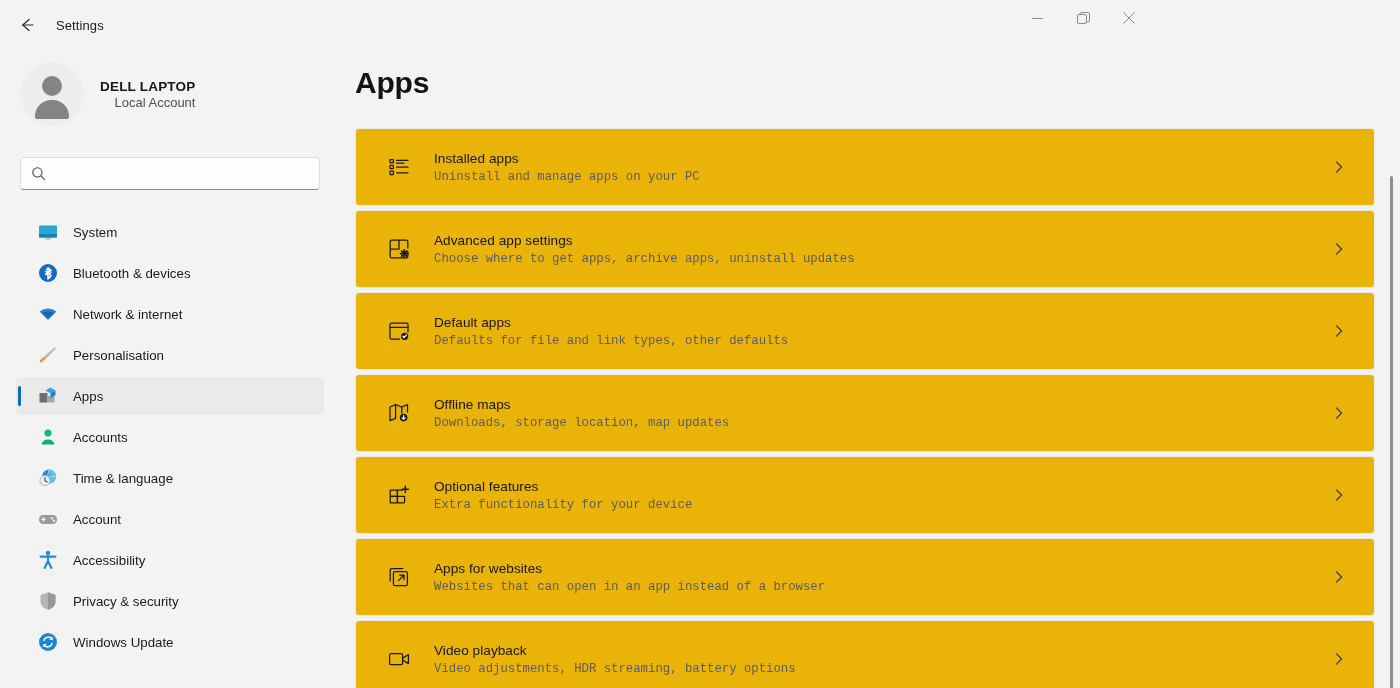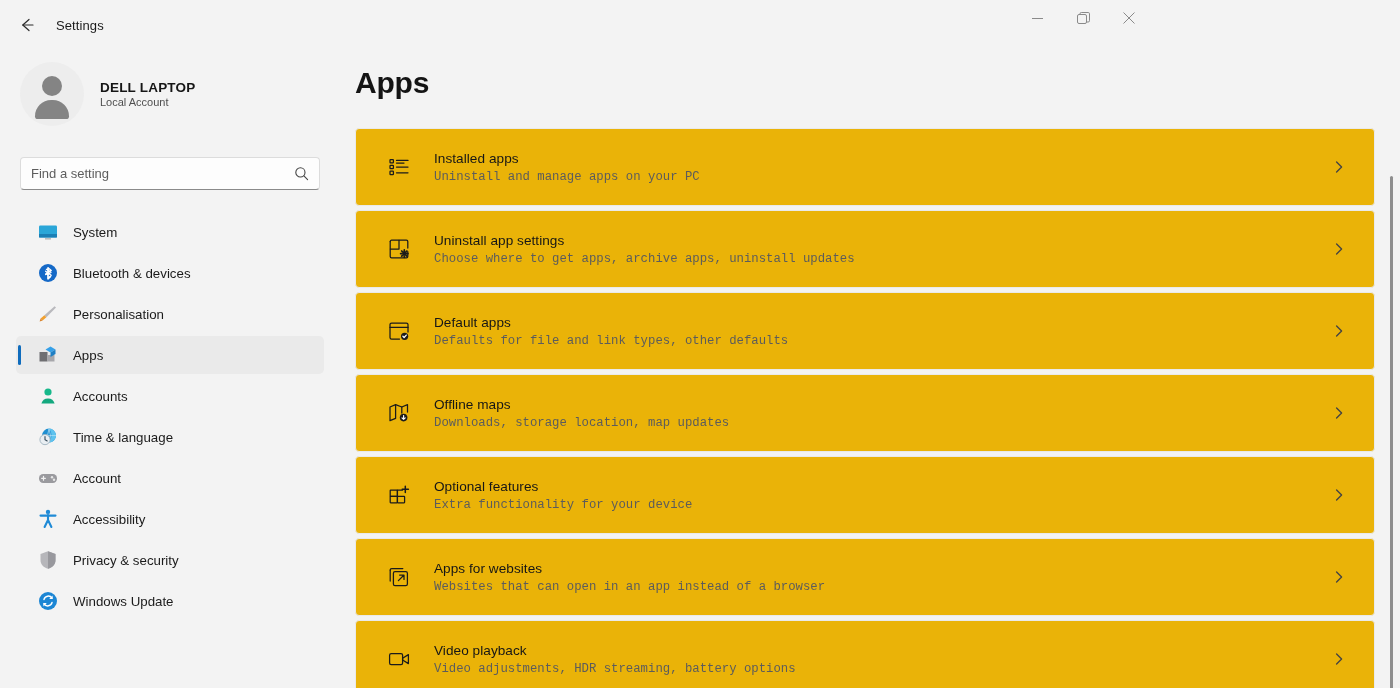--- a/index.html
+++ b/index.html
@@ -55,21 +55,21 @@
   .avatar .head {
     position: absolute; left: 50%; top: 14px; transform: translateX(-50%);
     width: 20px; height: 20px; border-radius: 50%; background: #848484;
   }
   .avatar .body {
     position: absolute; left: 50%; top: 38px; transform: translateX(-50%);
     width: 34px; height: 19px;
     border-radius: 17px 17px 3px 3px; background: #848484;
   }
   .acct-name { font-size: 13.5px; font-weight: bold; color: #161616; letter-spacing: .2px; }
-  .acct-sub  { font-size: 11px; color: #4f4f4f; margin-top: 1px; }
+  .acct-sub  { font-size: 13px; color: #4f4f4f; margin-top: 1px; text-align: right; }
 
   .searchbox {
     position: absolute; left: 20px; top: 109px;
     width: 300px; height: 33px;
     background: #fdfdfd; border: 1px solid #dcdcdc;
     border-bottom: 1px solid #8a8a8a;
     border-radius: 4px;
     display: flex; align-items: center; padding: 0 10px;
     cursor: text;
   }
@@ -179,21 +179,20 @@
       <div class="head"></div>
         <div class="body"></div>
     </div>
     <div>
       <div class="acct-name">DELL LAPTOP</div>
       <div class="acct-sub">Local Account</div>
     </div>
   </div>
 
   <div class="searchbox">
-    <input value="" placeholder="Find a setting" style="">
     <span class="search-ico">
       <svg width="15" height="15" viewBox="0 0 15 15" fill="none" stroke="currentColor" stroke-width="1.1">
         <circle cx="6.4" cy="6.4" r="4.6"></circle>
           <path d="M9.9 9.9 L13.6 13.6" stroke-linecap="round"></path>
       </svg>
     </span>
   </div>
 
   <div class="navlist">
       <div class="navitem">
@@ -207,20 +206,27 @@
       <div class="navitem">
         <span class="navicon"><svg width="22" height="22" viewBox="0 0 22 22">
         <circle cx="11" cy="11" r="9" fill="#1569c7"></circle>
         <path d="M9 7 L14 10.3 L11 12.5 V5.8 L14 8.2 L9 11.6 L11 13 V17 L14 14.2" fill="none" stroke="#fff" stroke-width="1.3" stroke-linejoin="round"></path>
         <path d="M11 5.8 V16.5 L14.2 13.2 L8.6 9.2 M14.2 8.6 L8.6 12.6" fill="none" stroke="#fff" stroke-width="1.25" stroke-linejoin="round" stroke-linecap="round"></path>
           </svg></span>
         <span class="navlabel">Bluetooth &amp; devices</span>
       </div>
       <div class="navitem">
         <span class="navicon"><svg width="22" height="22" viewBox="0 0 22 22">
+        <path d="M2.6 8.5 A13 13 0 0 1 19.4 8.5 L11 17 Z" fill="#2b86d8"></path>
+        <path d="M5.2 10.2 A9.2 9.2 0 0 1 16.8 10.2 L11 16 Z" fill="#1467b5"></path>
+          </svg></span>
+        <span class="navlabel">Network &amp; internet</span>
+      </div>
+      <div class="navitem">
+        <span class="navicon"><svg width="22" height="22" viewBox="0 0 22 22">
         <path d="M17.6 3.2 L19 4.6 L9.4 14.2 L7.4 12.2 Z" fill="#b9b9bd"></path>
         <path d="M7.4 12.2 L9.4 14.2 L5.6 17.6 L3.6 15.6 Z" fill="#f0a030"></path>
         <path d="M3.6 15.6 L5.6 17.6 L2.6 18.6 Z" fill="#d9822b"></path>
           </svg></span>
         <span class="navlabel">Personalisation</span>
       </div>
       <div class="navitem selected">
         <span class="navicon"><svg width="22" height="22" viewBox="0 0 22 22">
         <rect x="2.5" y="8" width="8" height="9.5" fill="#6f6f72"></rect>
         <rect x="10.5" y="11" width="7" height="6.5" fill="#a7a7ab"></rect>
@@ -308,21 +314,21 @@
         <span class="card-ico">
           <svg width="24" height="24" viewBox="0 0 24 24" fill="none" stroke="currentColor" stroke-width="1.25" stroke-linecap="round" stroke-linejoin="round">
         <path d="M3.2 4.6 A1.4 1.4 0 0 1 4.6 3.2 H19.4 A1.4 1.4 0 0 1 20.8 4.6 V11"></path>
         <path d="M20.8 14.5 V19.4 A1.4 1.4 0 0 1 19.4 20.8 H4.6 A1.4 1.4 0 0 1 3.2 19.4 V4.6"></path>
         <path d="M12 3.4 V12 M3.4 12 H12"></path>
         <circle cx="17.3" cy="16.6" r="2.1" fill="currentColor" stroke="none"></circle>
         <path d="M17.3 12.9 V14.2 M17.3 19 V20.3 M13.6 16.6 H14.9 M19.7 16.6 H21 M14.7 14 L15.6 14.9 M19 18.3 L19.9 19.2 M19.9 14 L19 14.9 M15.6 18.3 L14.7 19.2" stroke-width="1.7"></path>
           </svg>
         </span>
         <span class="card-text">
-          <span class="card-title" style="display:block">Uninstall app settings</span>
+          <span class="card-title" style="display:block">Advanced app settings</span>
           <span class="card-sub" style="display:block">Choose where to get apps, archive apps, uninstall updates</span>
         </span>
         <span class="chev">
           <svg width="14" height="14" viewBox="0 0 14 14" fill="none" stroke="currentColor" stroke-width="1.35" stroke-linecap="round" stroke-linejoin="round">
             <path d="M4.6 2 L9.6 7 L4.6 12"></path>
           </svg>
         </span>
       </div>
       <div class="card">
         <span class="card-ico">

